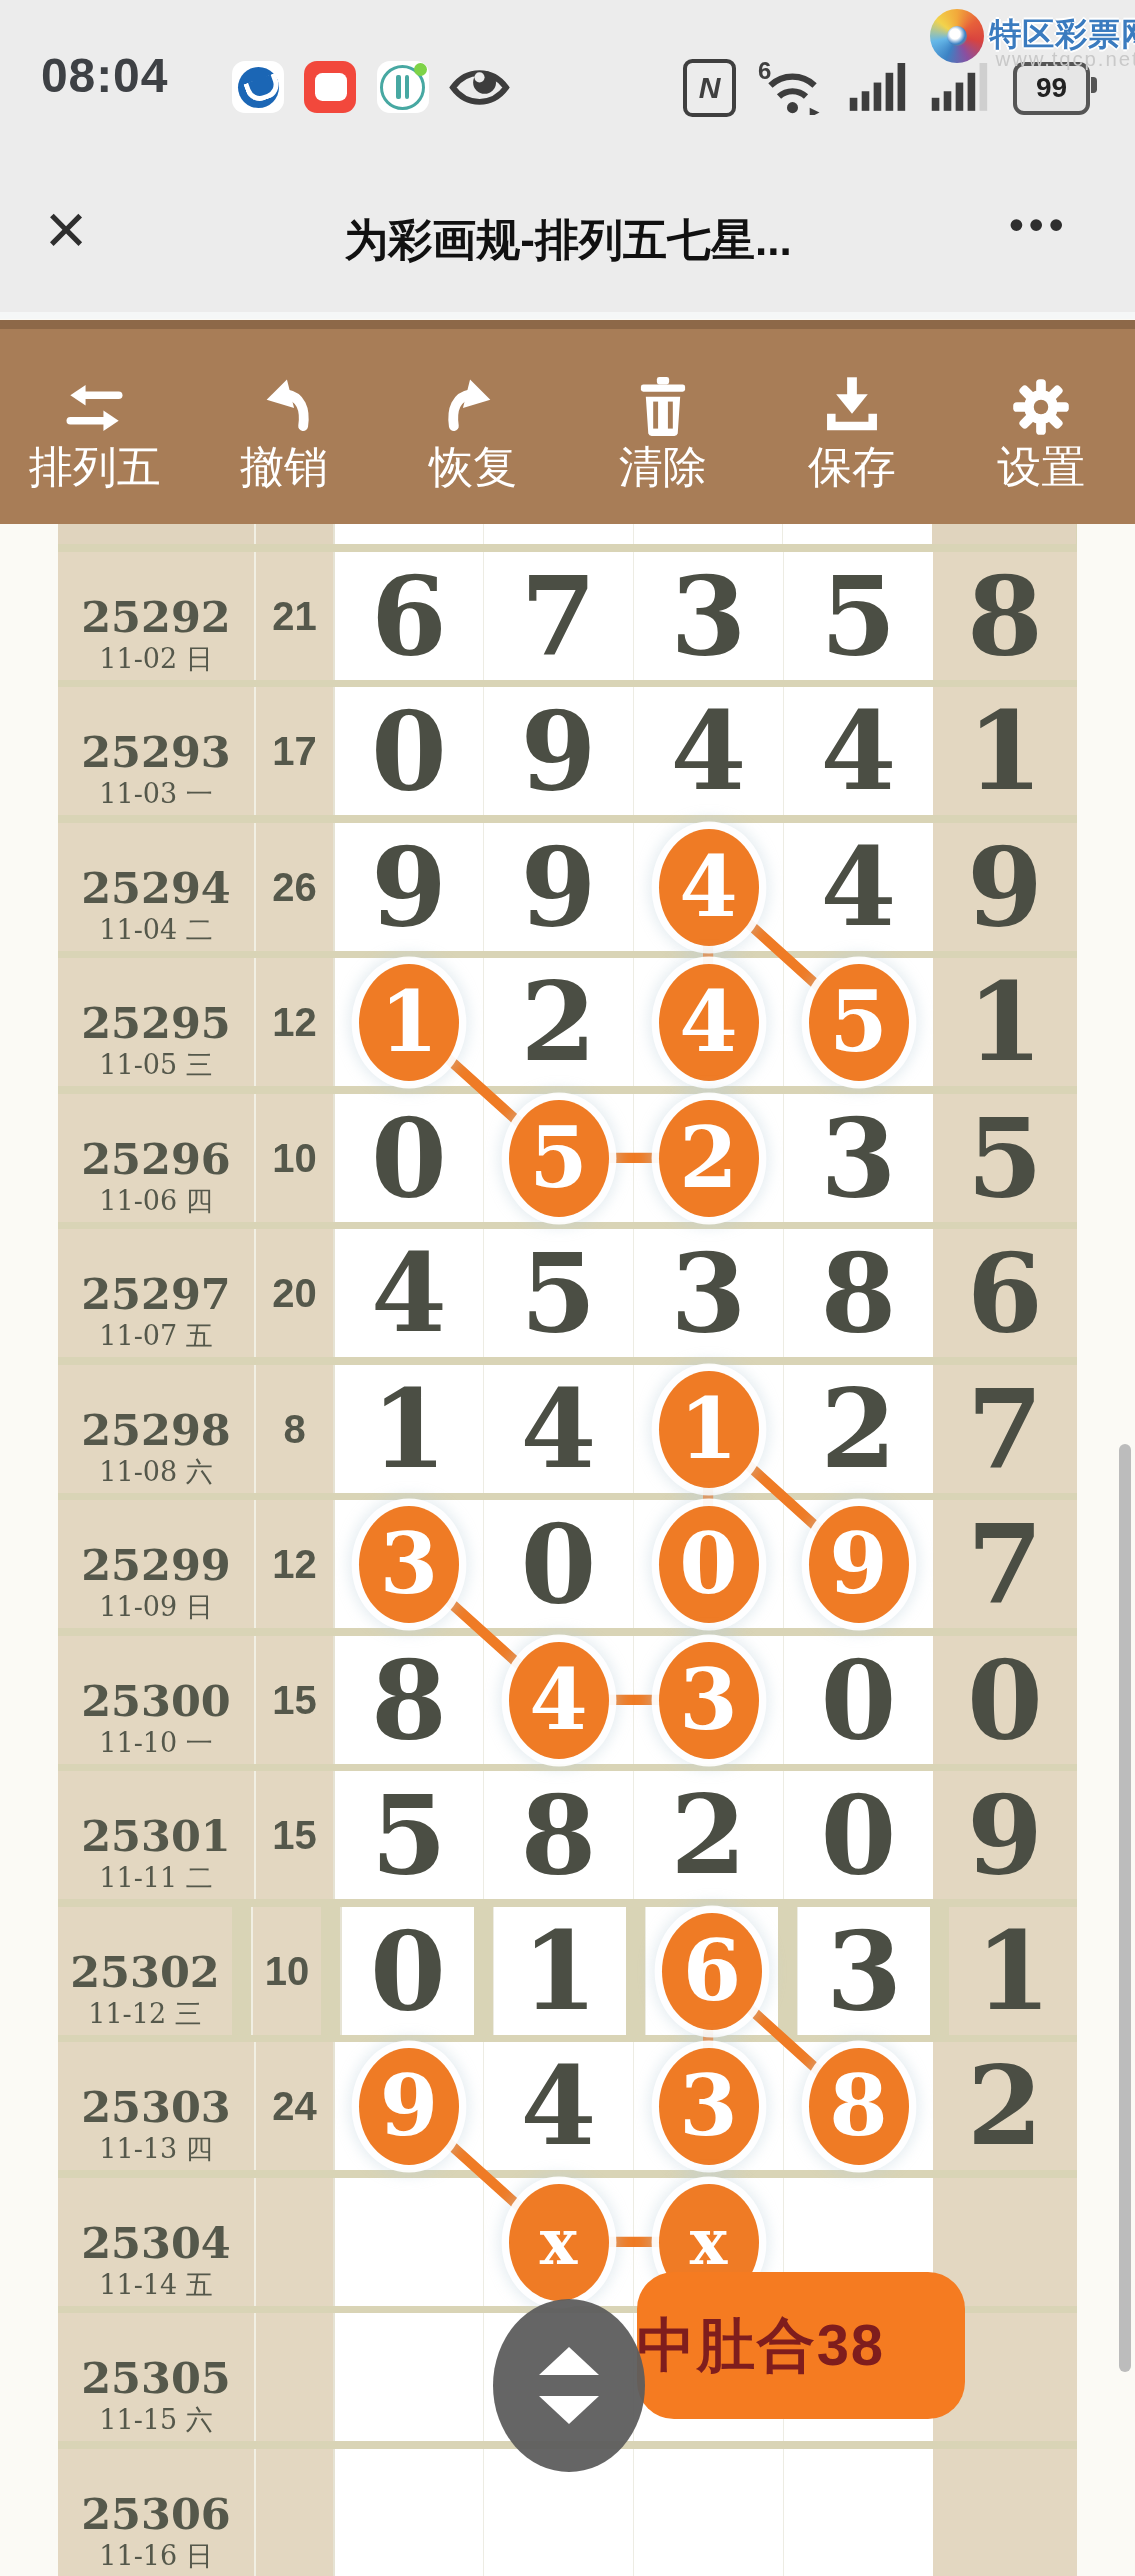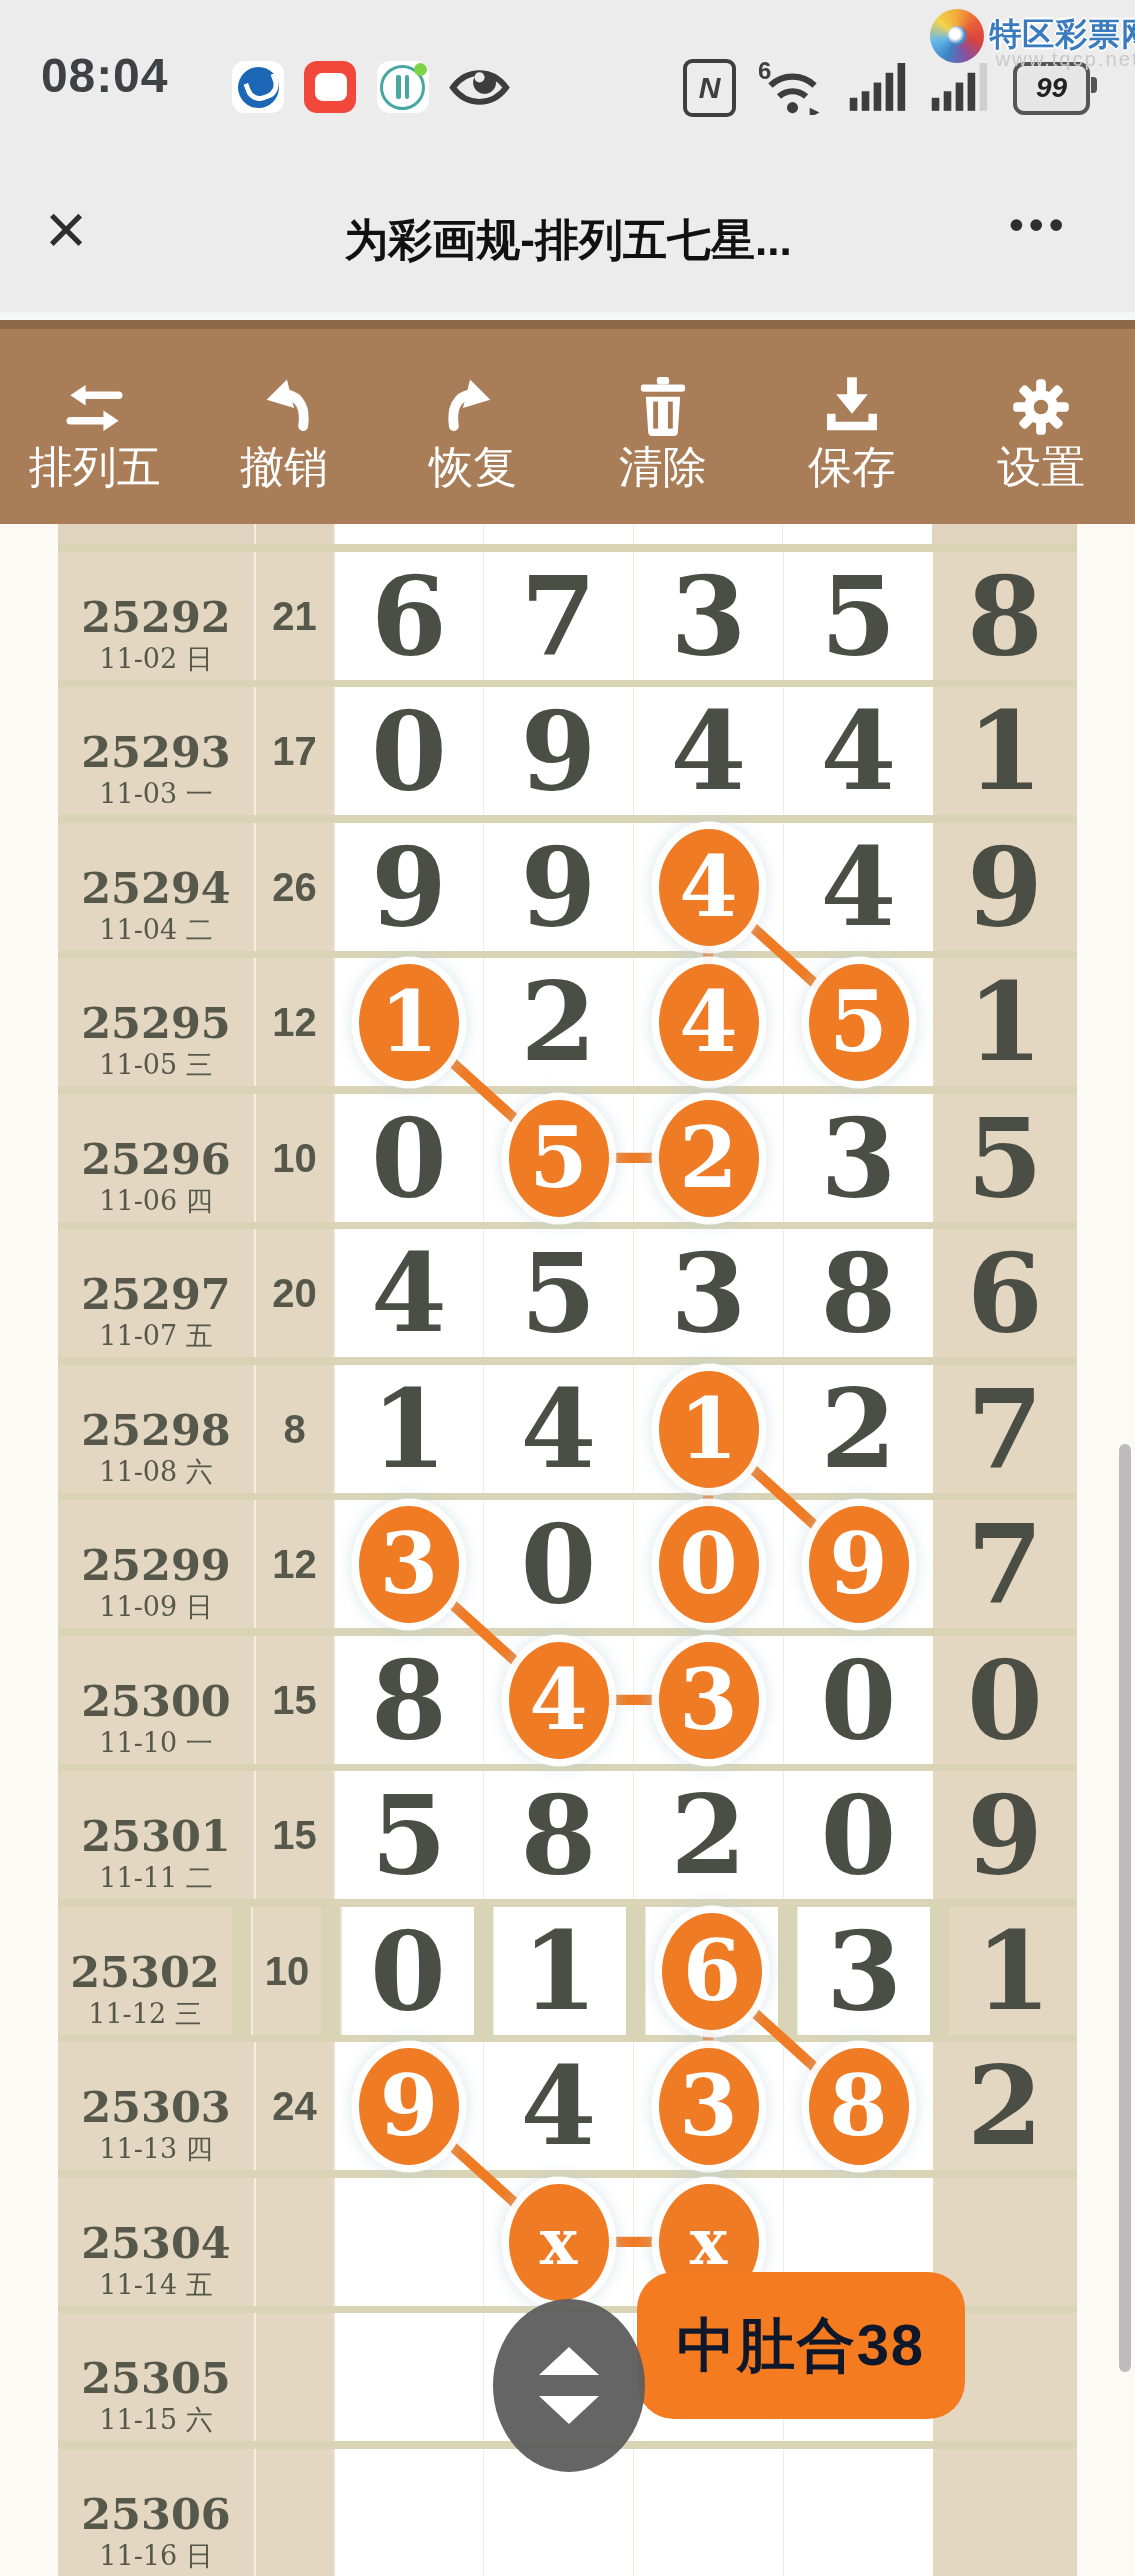--- a/index.html
+++ b/index.html
@@ -16,21 +16,21 @@
   .ico-red{background:#f2483c;position:relative;}
   .ico-red::after{content:"";position:absolute;left:10.2px;top:12px;width:32px;height:28px;background:#fff;border-radius:7.4px;}
   .ico-green{position:relative;}
   .ico-green-ring{width:39px;height:39px;border:3.7px solid #47a8a2;border-radius:50%;display:flex;align-items:center;justify-content:center;gap:3.7px;}
   .ico-green-ring i{display:block;width:4.6px;height:24px;background:#47a8a2;border-radius:1.9px;}
   .ico-green-dot{position:absolute;right:1.9px;top:1.9px;width:13px;height:13px;border-radius:50%;background:#7ed348;}
   .sb-right{position:absolute;right:46px;top:59px;display:flex;gap:24px;align-items:center;}
   .nfc{width:45px;height:50px;border:4.6px solid #3f3f3f;border-radius:9.3px;display:flex;align-items:center;justify-content:center;font-weight:bold;font-size:30px;color:#3f3f3f;font-style:italic;}
   .wifi{position:relative;width:65px;height:54px;}
   .wifi sup{position:absolute;left:-1.9px;top:-3.7px;font-size:24px;font-weight:bold;color:#3f3f3f;}
-  .battery{width:69px;height:45px;border:4.6px solid #555;border-radius:11px;background:#e6e6e6;display:flex;align-items:center;justify-content:center;font-size:28px;font-weight:bold;color:#222;position:relative;font-style:italic;}
+  .battery{width:69px;height:45px;border:4.6px solid #555;border-radius:11px;background:#e6e6e6;display:flex;align-items:center;justify-content:center;font-size:28px;font-weight:bold;color:#222;position:relative;}
   .battery::after{content:"";position:absolute;right:-11px;top:11px;width:6.5px;height:16.7px;background:#555;border-radius:0 3.7px 3.7px 0;}
 
   
   .site-logo{position:absolute;right:5.6px;top:7.4px;width:200px;height:61px;z-index:3;}
   .swirl{position:absolute;left:0;top:1.9px;width:54px;height:54px;border-radius:50%;
      background:conic-gradient(#f2a93b,#e7603a,#d8433f,#8a4fa0,#3c82c4,#66b8e8,#f2d34c,#f2a93b);}
   .swirl::after{content:"";position:absolute;left:16.7px;top:16.7px;width:20.4px;height:20.4px;border-radius:50%;
      background:radial-gradient(circle at 40% 40%, #fff 0 30%, #3c82c4 60%, #e7603a 100%);}
   .logo-name{position:absolute;left:59px;top:5.6px;font-size:32px;font-weight:bold;color:#3a7bbf;letter-spacing:0.9px;white-space:nowrap;
      text-shadow:-1.9px 0 #fff,1.9px 0 #fff,0 -1.9px #fff,0 1.9px #fff;}
@@ -70,21 +70,21 @@
   .lines-svg{position:absolute;left:58px;top:0;width:1019px;height:2052px;z-index:2;pointer-events:none;}
   .lines-svg line{stroke:#ef7b25;stroke-width:11;stroke-linecap:round;}
 
   .sliver{position:absolute;left:0;top:0;width:1019px;height:20.4px;display:flex;}
   .sliver div{height:20.4px;box-sizing:border-box;}
 
   .scrollbar{position:absolute;left:1119px;top:920px;width:12px;height:928px;border-radius:6.5px;background:#bcbcbc;z-index:6;cursor:pointer;}
 
   
   .badge{position:absolute;left:637px;top:1748px;width:328px;height:147px;border-radius:37px;background:#f57b21;
-     display:flex;align-items:center;justify-content:center;color:#0f172a;font-size:58px;font-weight:600;z-index:7;letter-spacing:1.9px;}
+     display:flex;align-items:center;color:#7f1d1d;font-size:58px;font-weight:600;z-index:7;letter-spacing:1.9px;}
   .stepper{position:absolute;left:493px;top:1775px;width:152px;height:173px;border-radius:50%;background:rgba(93,93,93,.95);
      display:flex;flex-direction:column;align-items:center;justify-content:center;gap:20.4px;z-index:8;cursor:pointer;}
   .tri-up{width:0;height:0;border-left:30px solid transparent;border-right:30px solid transparent;border-bottom:28px solid #fff;}
   .tri-down{width:0;height:0;border-left:30px solid transparent;border-right:30px solid transparent;border-top:28px solid #fff;}
 </style>
 </head>
 <body>
 
 <div class="status-bar">
   <div class="sb-time">08:04</div>

